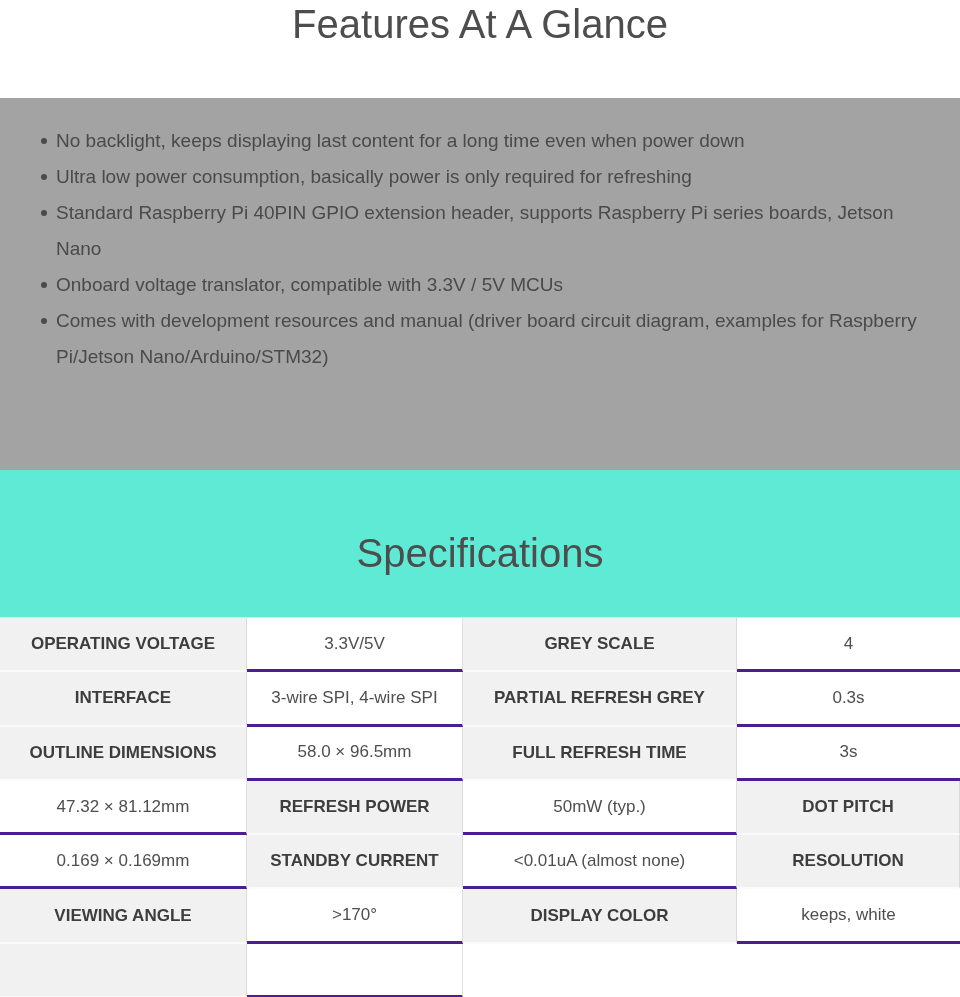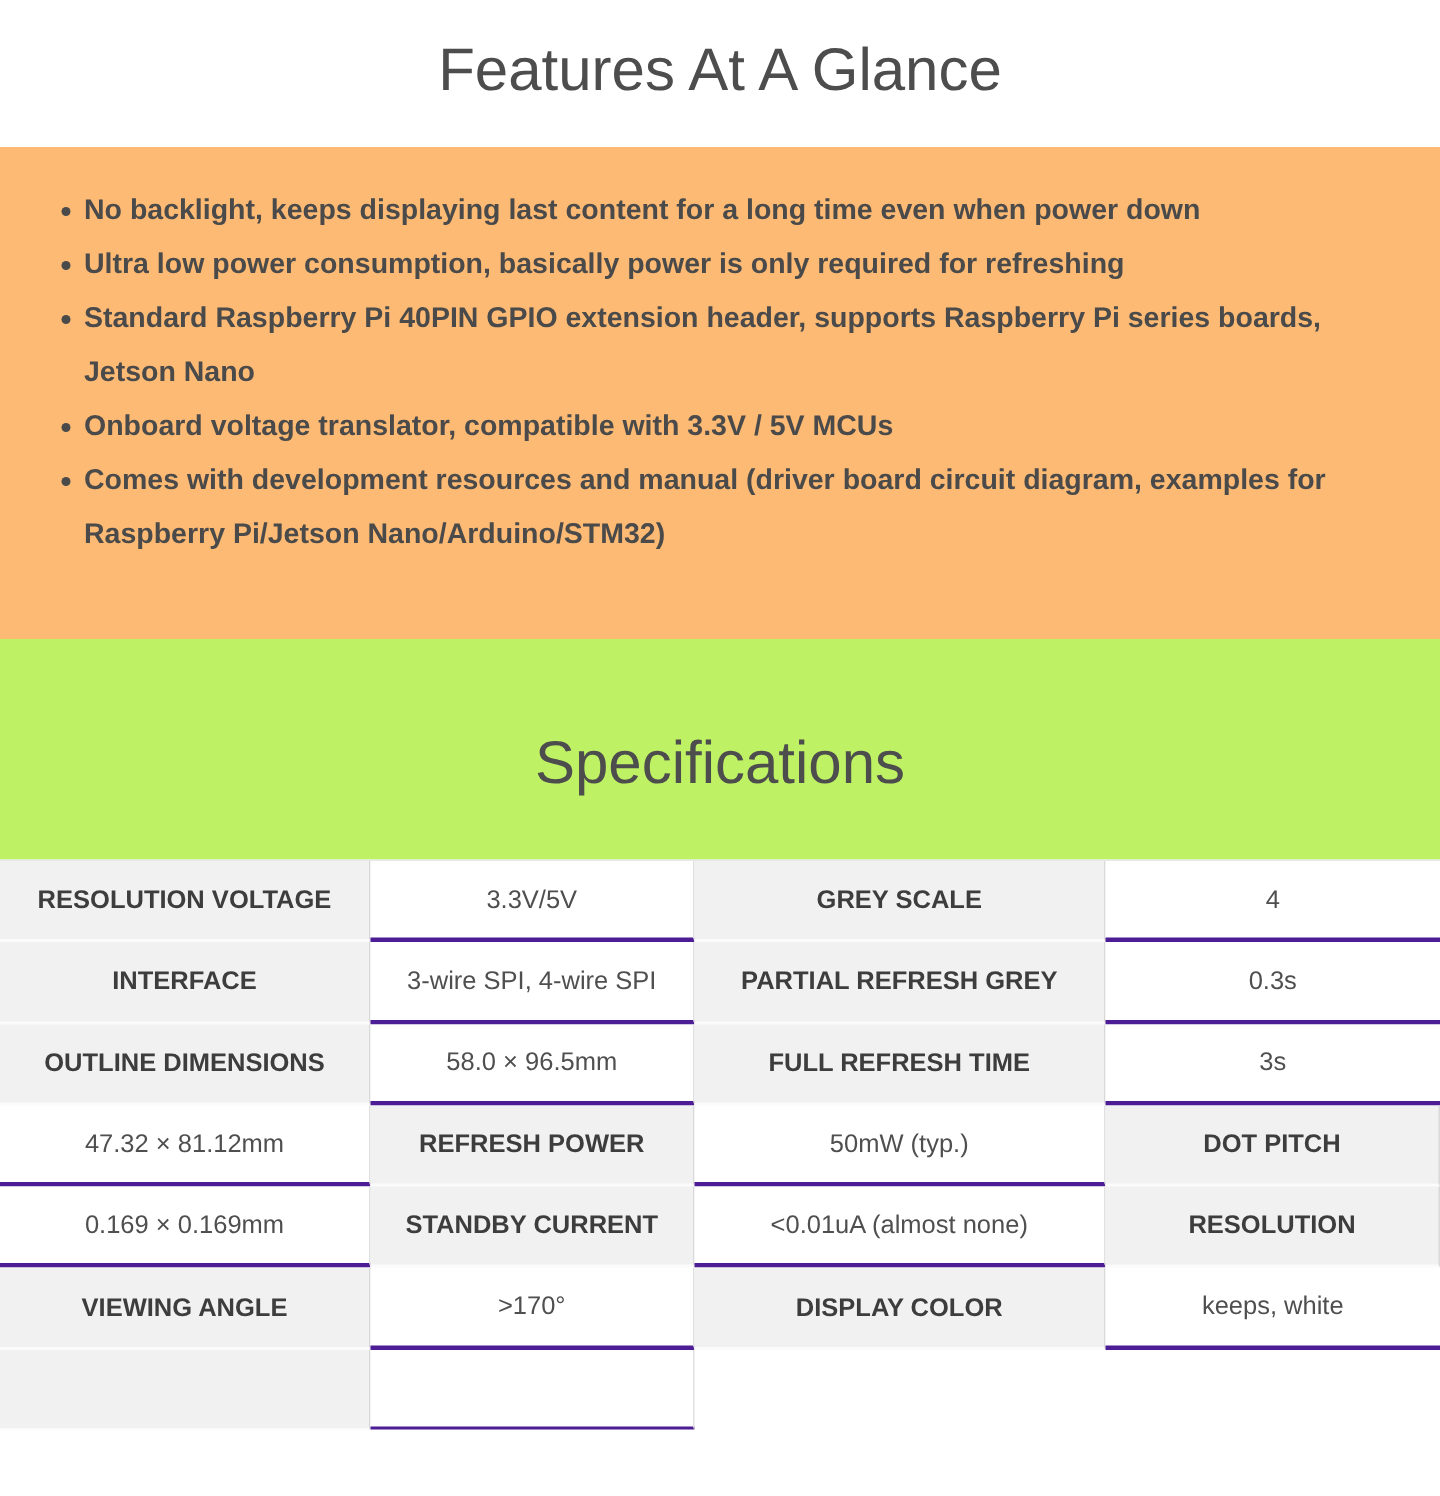--- a/index.html
+++ b/index.html
@@ -15,48 +15,47 @@
     overflow: hidden;
   }
 
   
   .page-header {
     height: 98px;
     background: #ffffff;
   }
   .page-header h1 {
     margin: 0;
-    padding-top: 24px;
+    padding-top: 1px;
     font-size: 40px;
     line-height: 46px;
     font-weight: 400;
     color: #4d4d4d;
     text-align: center;
   }
 
   .specs-header {
     height: 147px;
-    background: #bef264;
+    background: #5eead4;
   }
   .specs-header h2 {
     margin: 0;
     padding-top: 60px;
     font-size: 40px;
     line-height: 46px;
     font-weight: 400;
     color: #4d4d4d;
     text-align: center;
   }
 
   
   .features-section {
-    height: 328px;
-    background: #fdba74;
+    height: 372px;
+    background: #a3a3a3;
     overflow: hidden;
-    font-weight: bold;
   }
   .features-list {
     margin: 0;
     padding: 25px 25px 23px 56px;
     list-style: none;
   }
   .features-list li {
     position: relative;
     font-size: 19px;
     line-height: 36px;
@@ -125,21 +124,21 @@
       <li>Onboard voltage translator, compatible with 3.3V / 5V MCUs</li>
       <li>Comes with development resources and manual (driver board circuit diagram, examples for Raspberry Pi/Jetson Nano/Arduino/STM32)</li>
     </ul>
 </div>
 
 <div class="specs-header">
   <h2>Specifications</h2>
 </div>
 
 <div class="spec-table">
-    <div class="spec-label">RESOLUTION VOLTAGE</div>
+    <div class="spec-label">OPERATING VOLTAGE</div>
     <div class="spec-value">3.3V/5V</div>
     <div class="spec-label">GREY SCALE</div>
     <div class="spec-value">4</div>
     <div class="spec-label">INTERFACE</div>
     <div class="spec-value">3-wire SPI, 4-wire SPI</div>
     <div class="spec-label">PARTIAL REFRESH GREY</div>
     <div class="spec-value">0.3s</div>
     <div class="spec-label">OUTLINE DIMENSIONS</div>
     <div class="spec-value">58.0 × 96.5mm</div>
     <div class="spec-label">FULL REFRESH TIME</div>

